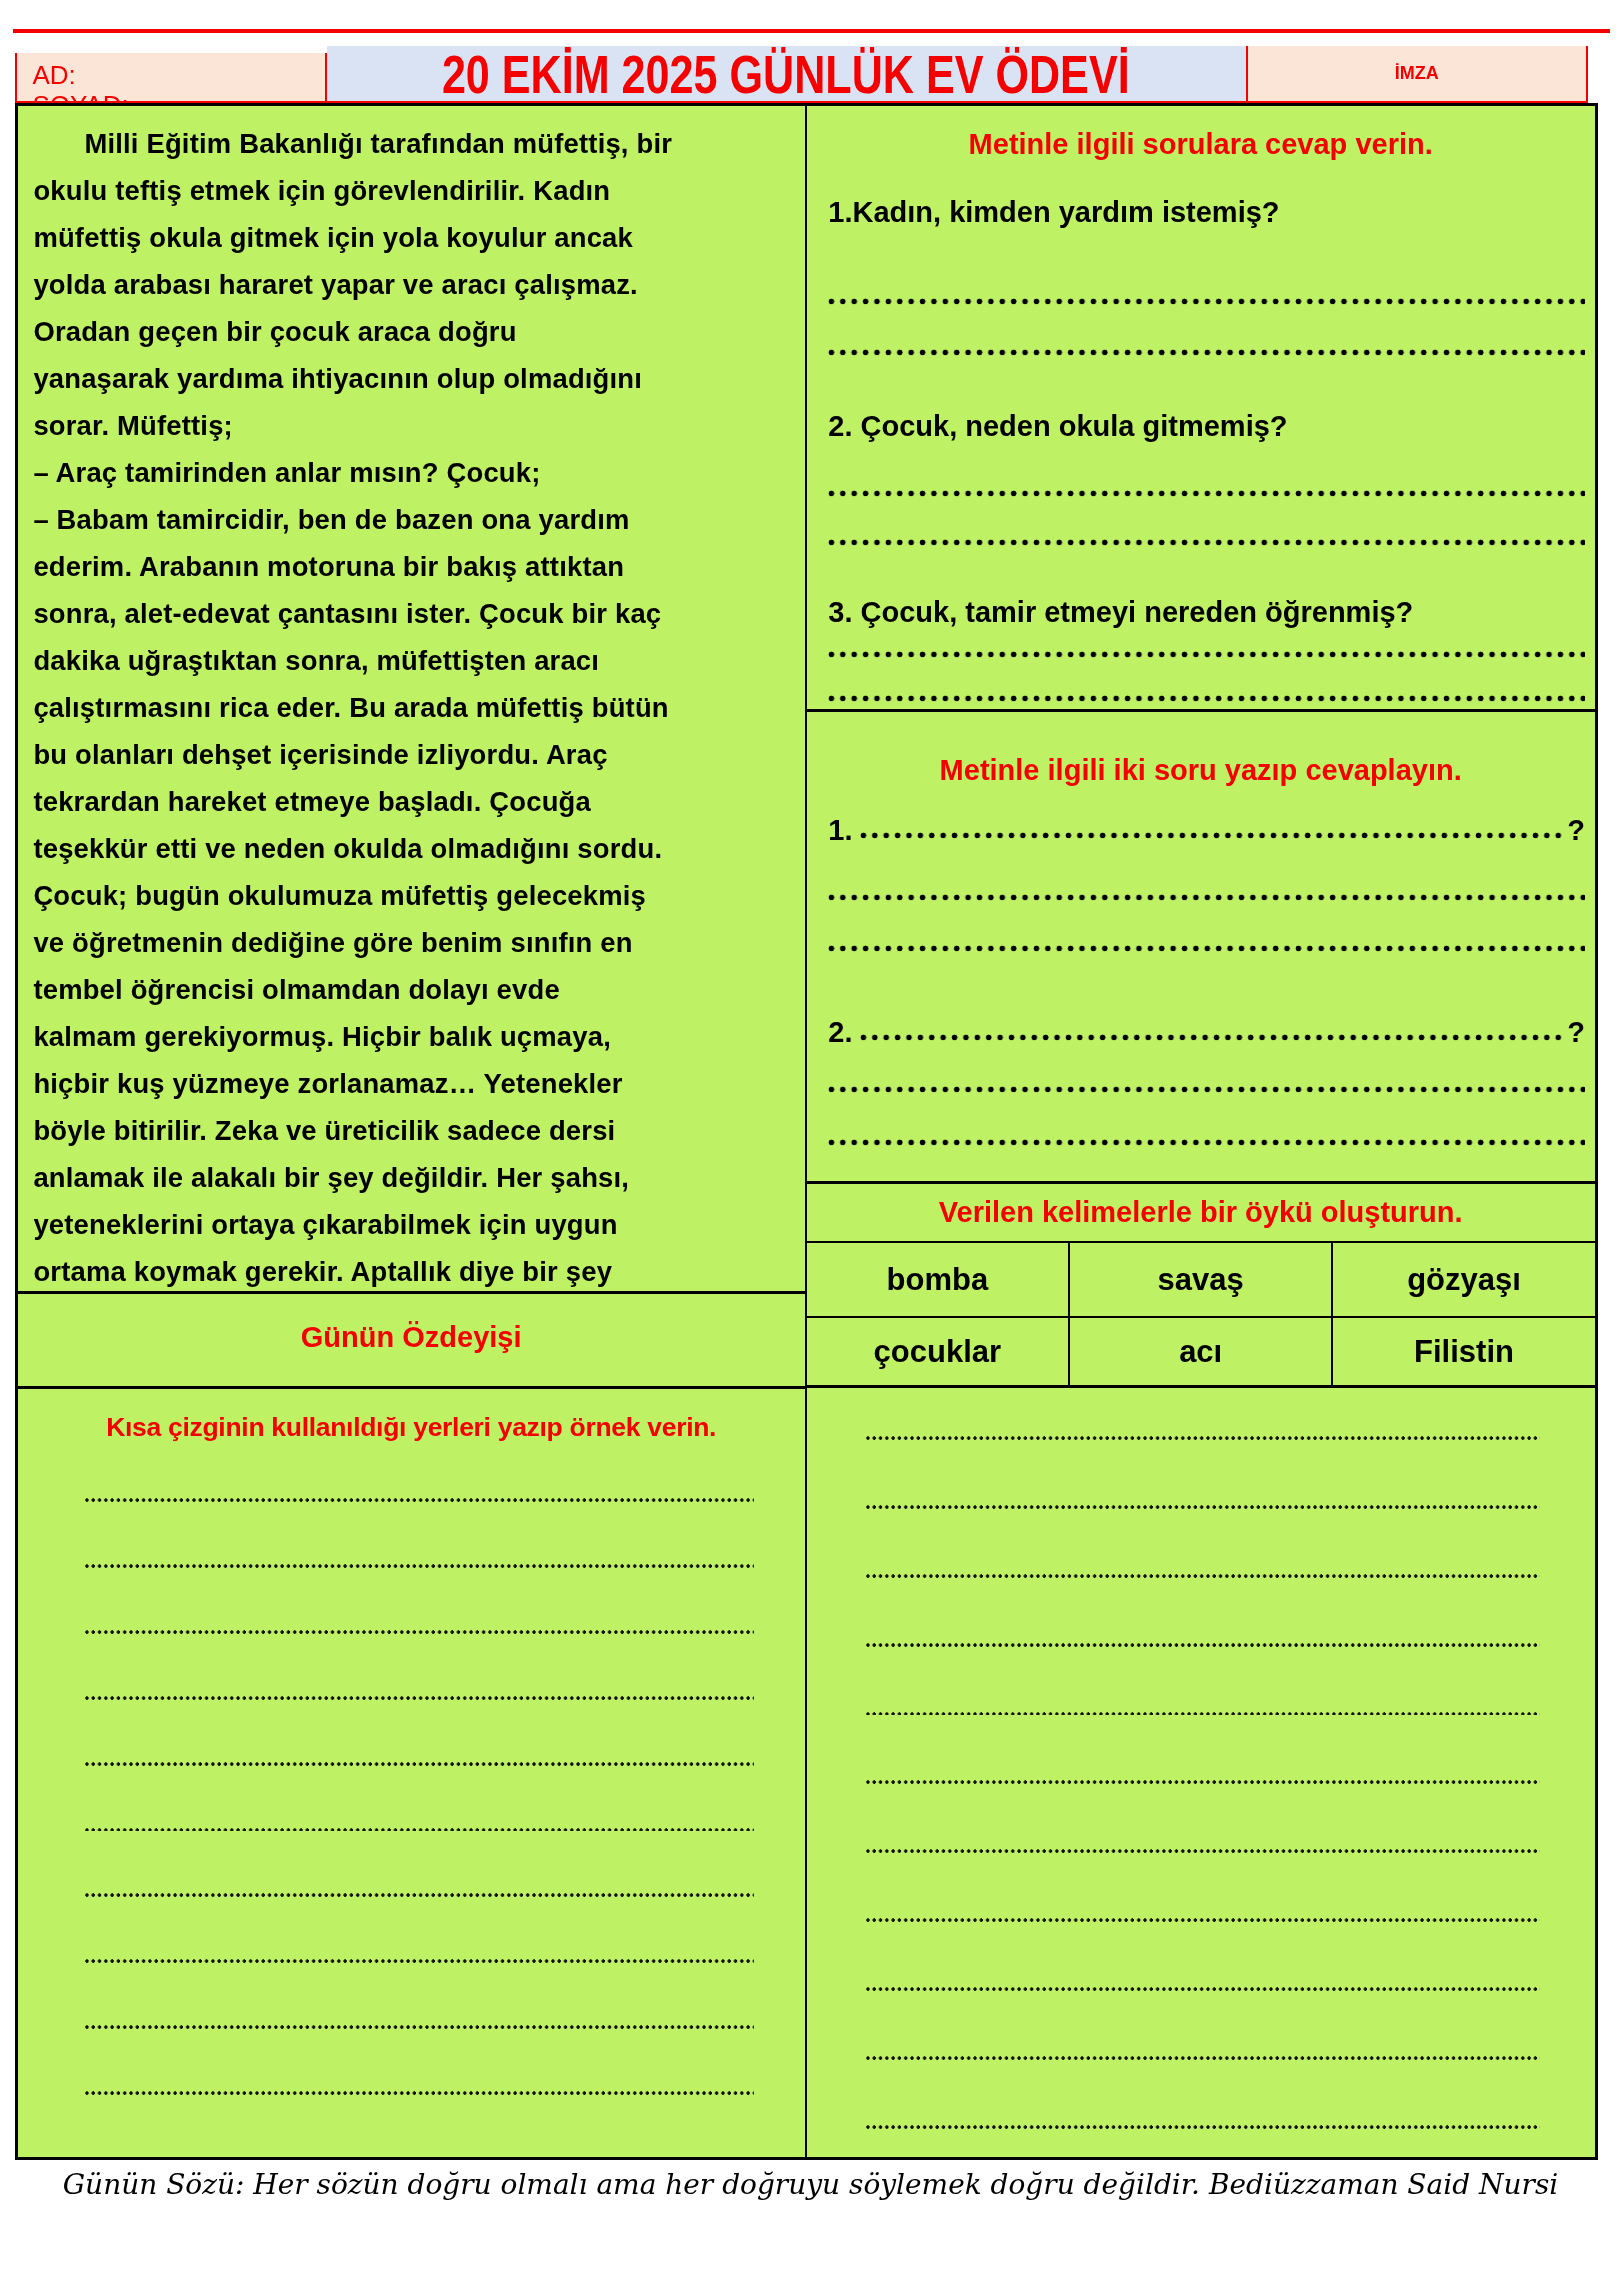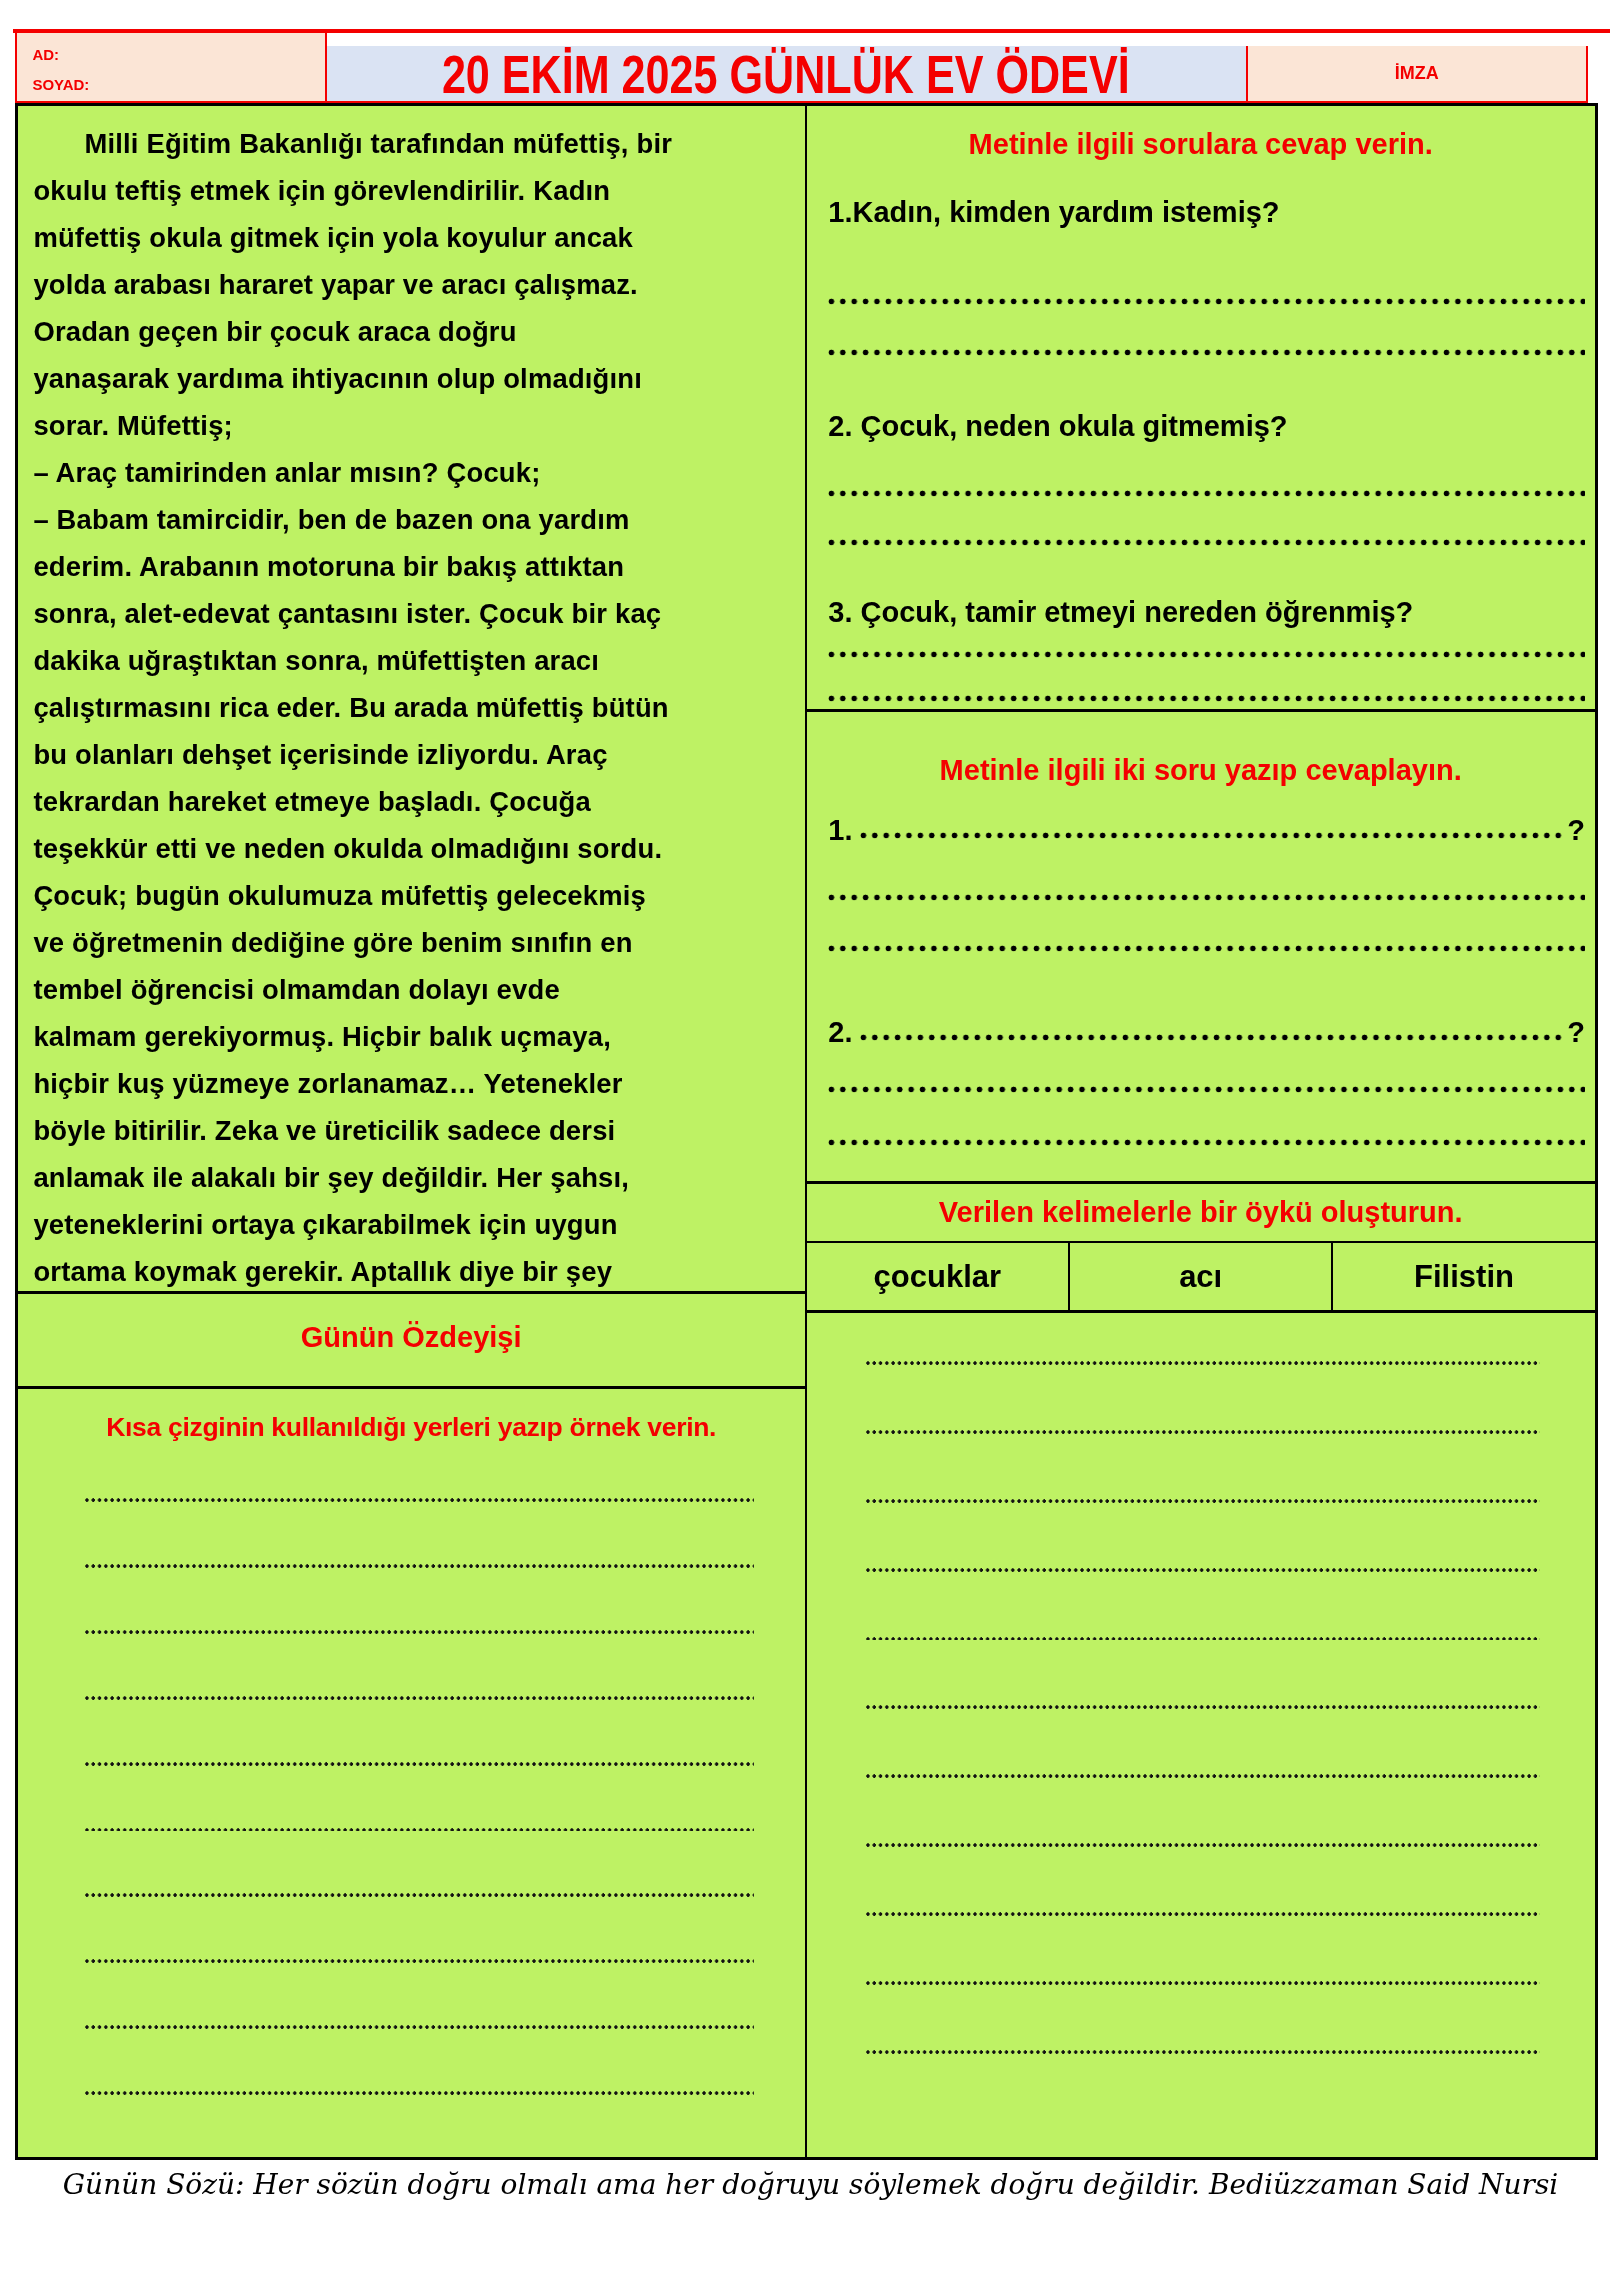--- a/index.html
+++ b/index.html
@@ -10,21 +10,21 @@
     width:1621px;height:2293px;background:#ffffff;position:relative;
     font-family:"Liberation Sans", sans-serif;color:var(--ink);
     -webkit-font-smoothing:antialiased;
   }
   .top-red-line{position:absolute;left:12.7px;top:29px;width:1597px;height:3.9px;background:var(--red);}
   
   .header{position:absolute;left:14.7px;top:33px;width:1573px;height:70px;display:flex;}
   .hcell{box-sizing:border-box;border:2.9px solid var(--red);border-top:none;overflow:hidden;}
   .hcell + .hcell{border-left:none;margin-top:13px;}
   .cell-name{width:312px;background:var(--peach);padding:6.9px 0 0 15.7px;
-    color:var(--red);font-weight:bold;font-size:15px;line-height:30px;}
+    color:var(--red);font-weight:normal;font-size:26px;line-height:30px;margin-top:20px;}
   .cell-title{width:921px;background:var(--blue);display:flex;align-items:center;justify-content:center;}
   .page-title{color:var(--red);font-weight:bold;font-size:49px;white-space:nowrap;
     transform:scale(0.88,1.1);letter-spacing:0;}
   .cell-imza{flex:1;background:var(--peach);display:flex;align-items:center;justify-content:center;
     color:var(--red);font-weight:bold;font-size:18px;}
   
   .main{position:absolute;left:14.7px;top:103px;width:1583px;height:2057px;
     box-sizing:border-box;border:3.9px solid #000;display:flex;background:#bef264;}
   .col-left{width:789px;box-sizing:border-box;border-right:2.9px solid #000;display:flex;flex-direction:column;}
   .col-right{flex:1;display:flex;flex-direction:column;}
@@ -164,20 +164,25 @@
         <span>?</span>
       </div>
       <div class="abs dot-bold" style="top:374px"></div>
       <div class="abs dot-bold" style="top:427px"></div>
     </div>
 
     <div class="sec sec-story-title">
       <div class="sec-title">Verilen kelimelerle bir öykü oluşturun.</div>
     </div>
 
+    <div class="word-row r1">
+      <div class="word-cell">bomba</div>
+      <div class="word-cell">savaş</div>
+      <div class="word-cell">gözyaşı</div>
+    </div>
     <div class="word-row r2">
       <div class="word-cell">çocuklar</div>
       <div class="word-cell">acı</div>
       <div class="word-cell">Filistin</div>
     </div>
 
     <div class="sec sec-storylines">
         <div class="dot-fine"></div>
         <div class="dot-fine"></div>
         <div class="dot-fine"></div>

